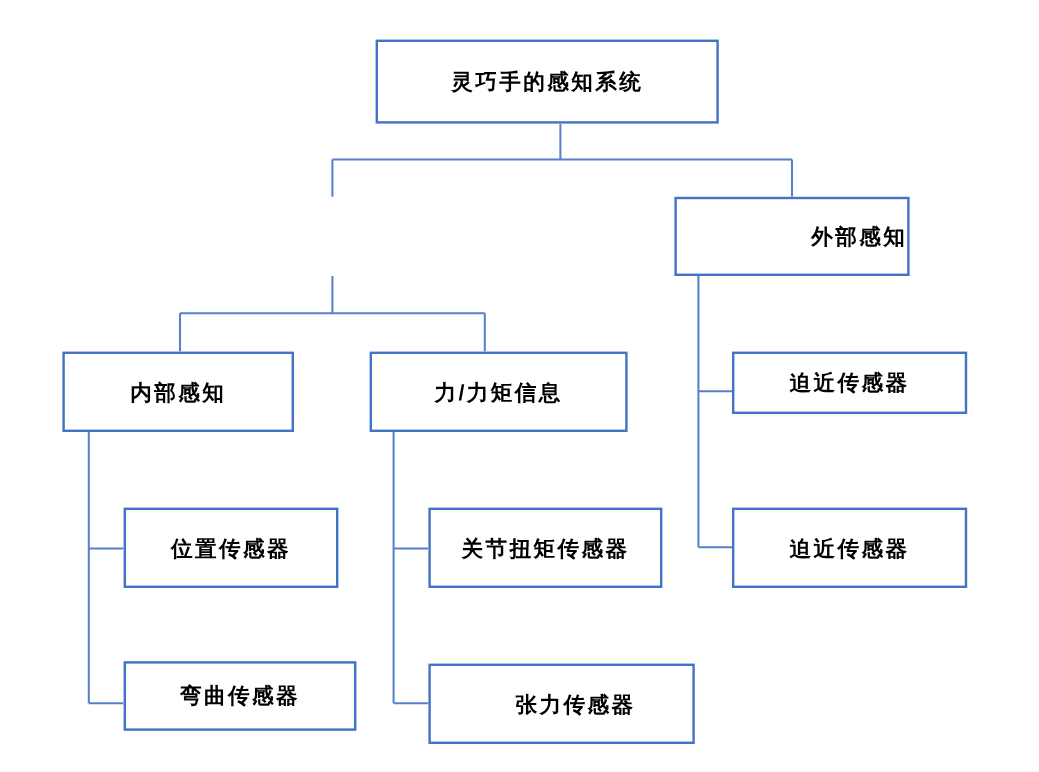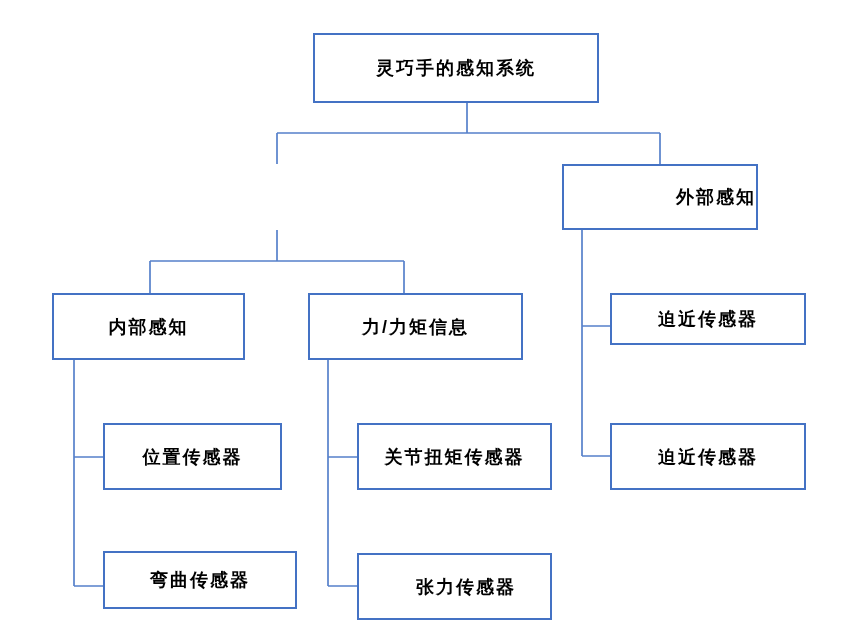--- a/index.html
+++ b/index.html
@@ -41,21 +41,21 @@
   .n-root        { left: 313px; top: 33px;  width: 286px; height: 70px; }
   .n-internal    { left: 180px; top: 164px; width: 194px; height: 66px; }
   .n-external    { left: 562px; top: 164px; width: 196px; height: 66px; justify-content: flex-end; }
   .n-motion      { left: 52px;  top: 293px; width: 193px; height: 67px; }
   .n-force       { left: 308px; top: 293px; width: 215px; height: 67px; }
   .n-proximity   { left: 610px; top: 293px; width: 196px; height: 52px; }
   .n-position    { left: 103px; top: 423px; width: 179px; height: 67px; }
   .n-joint       { left: 357px; top: 423px; width: 195px; height: 67px; }
   .n-tactile     { left: 610px; top: 423px; width: 196px; height: 67px; }
   .n-bend        { left: 103px; top: 551px; width: 194px; height: 58px; }
-  .n-tension     { left: 357px; top: 553px; width: 195px; height: 67px; padding-left: 23px; }
+  .n-tension     { left: 357px; top: 553px; width: 222px; height: 67px; padding-left: 23px; }
 </style>
 </head>
 <body>
 
 <div class="canvas">
 
   <svg class="edges" viewBox="0 0 866 643" aria-hidden="true">
 
     <path d="M467 103 L467 133 M277 133 L660 133 M277 133 L277 164 M660 133 L660 164"></path>
 

